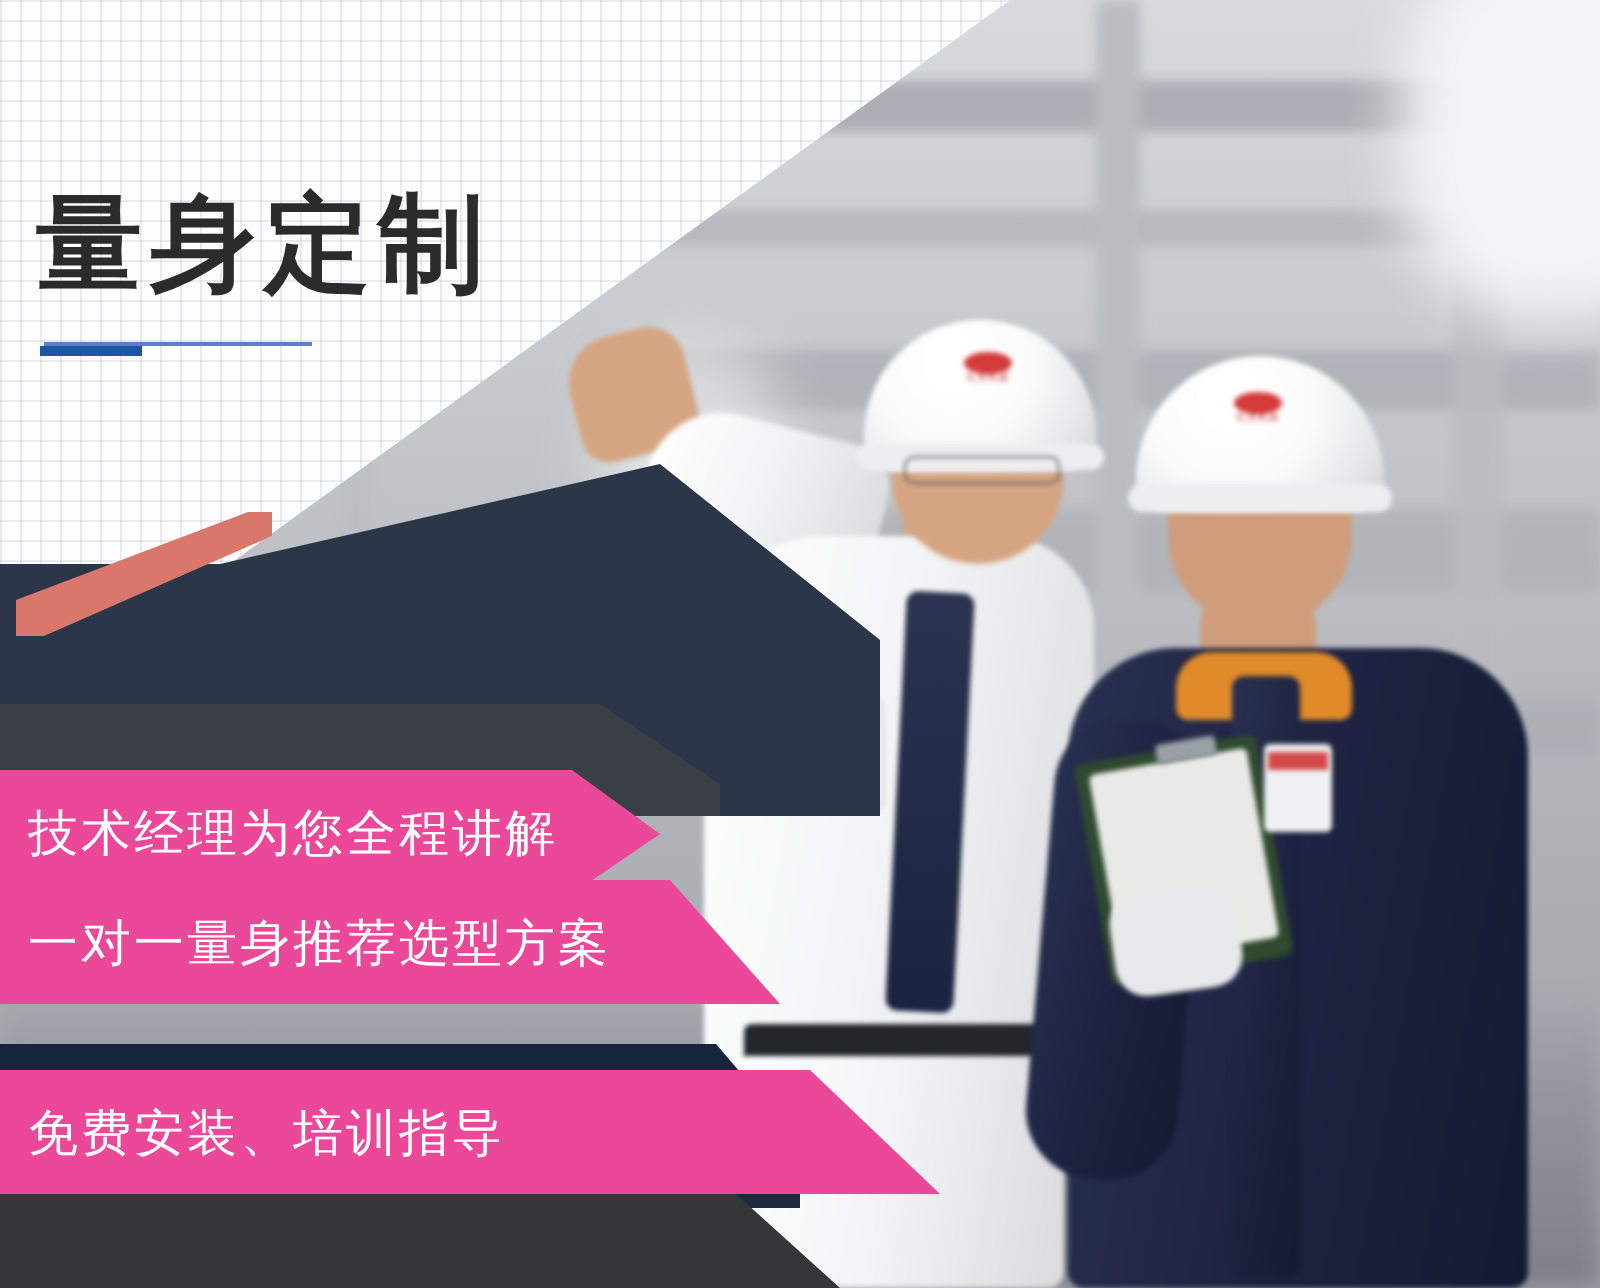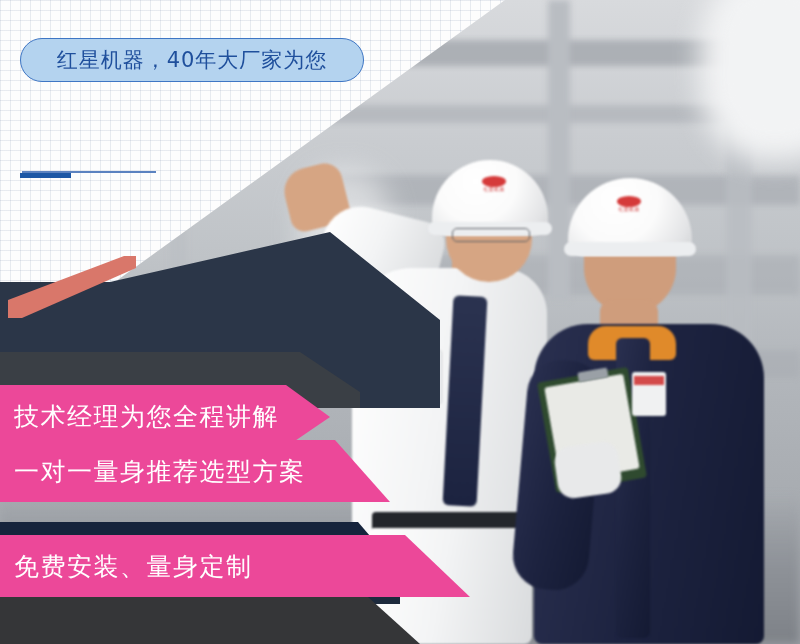--- a/index.html
+++ b/index.html
@@ -179,41 +179,39 @@
     <div class="w" style="left:552px;top:380px;width:80px;height:96px;background:#e9eae6;border-radius:3px;transform:rotate(-10deg);"></div>
     <div class="w" style="left:578px;top:370px;width:30px;height:10px;background:#9aa0a6;border-radius:2px;transform:rotate(-10deg);"></div>
     <div class="w" style="left:556px;top:444px;width:64px;height:52px;background:#e8e9ea;border-radius:16px;transform:rotate(-8deg);"></div>
     <div class="w" style="left:632px;top:372px;width:34px;height:44px;background:#f0f1f2;border-radius:3px;"></div>
     <div class="w" style="left:634px;top:376px;width:30px;height:9px;background:#cf2d2d;opacity:.85;"></div>
   </div>
 
   <div class="grid-panel"></div>
   <div class="grid-fade"></div>
 
-  <div class="pill">
-    <span>红星机器，40年大厂家为您</span>
-  </div>
+  <div class="headline">量身定制</div>
   <div class="ul-thin"></div>
   <div class="ul-thick"></div>
 
   <div class="wedge-navy"></div>
   <div class="wedge-navy2"></div>
   <div class="stripe-salmon"></div>
   <div class="wedge-gray"></div>
 
   <div class="bar" id="bar-1">
     <span>技术经理为您全程讲解</span>
   </div>
   <div class="gap" id="gap-1"></div>
 
   <div class="bar" id="bar-2">
     <span>一对一量身推荐选型方案</span>
   </div>
   <div class="gap" id="gap-2"></div>
 
   <div class="bar" id="bar-3">
-    <span>免费安装、量身定制</span>
+    <span>免费安装、培训指导</span>
   </div>
 
   <div class="footer-strip-dark"></div>
   <div class="footer-strip"></div>
 
 </div>
 
 </body></html>

